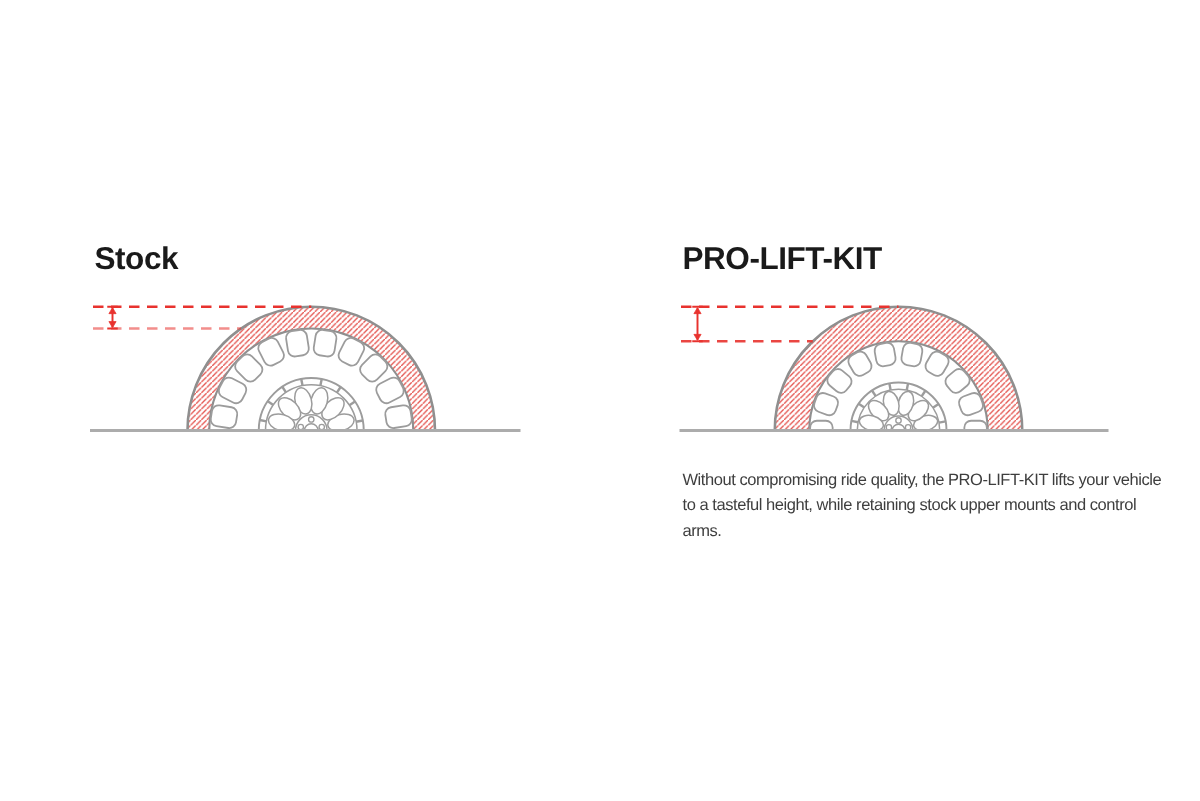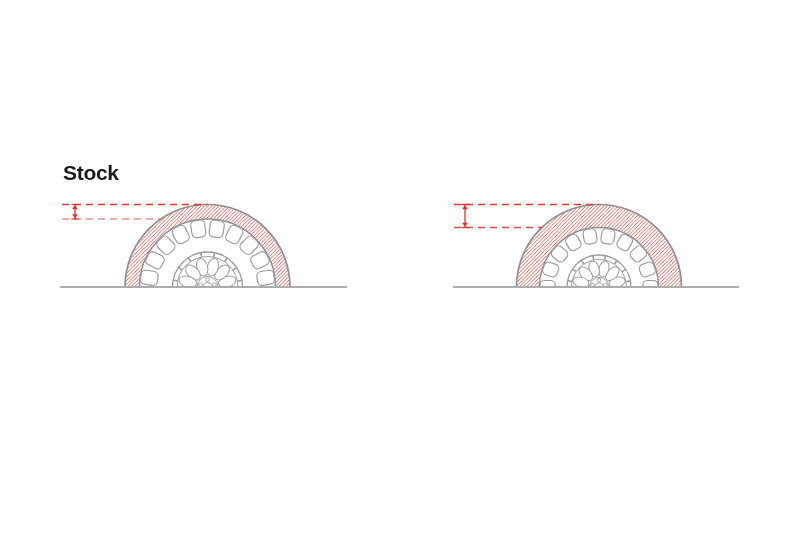--- a/index.html
+++ b/index.html
@@ -143,20 +143,21 @@
             <line x1="16.5" y1="14.5" x2="23.5" y2="14.5" stroke-width="1.2"></line>
             <line x1="16.5" y1="29" x2="23.5" y2="29" stroke-width="1.2"></line>
             <path d="M 17.6 19.1 L 22.4 19.1 L 20 15.1 Z" stroke-width="0.5"></path>
             <path d="M 17.6 24.4 L 22.4 24.4 L 20 28.4 Z" stroke-width="0.5"></path>
           </g>
         </svg>
       </div>
   </div>
 
   <div class="col right">
+    <h2 class="col-title">PRO-LIFT-KIT</h2>
     <div class="diagram">
         <svg width="300" height="105" viewBox="0 0 300 105">
           <defs>
             <pattern id="lift-diagram-hatch" patternUnits="userSpaceOnUse" width="3.6" height="3.6">
               <path d="M0,3.6 L3.6,0" stroke="#e4534e" stroke-width="0.9" fill="none"></path>
             </pattern>
             <clipPath id="lift-diagram-clip">
               <rect x="0" y="0" width="300" height="97"></rect>
             </clipPath>
           </defs>
@@ -225,15 +226,18 @@
           <line x1="7" y1="37.5" x2="94.8510717510818" y2="37.5" stroke="#e8322e" stroke-width="1.6" stroke-dasharray="7 5" opacity="0.9"></line>
           <g stroke="#e8322e" fill="#e8322e">
             <line x1="18" y1="15.5" x2="18" y2="36.5" stroke-width="1.3"></line>
             <line x1="14.5" y1="14.5" x2="21.5" y2="14.5" stroke-width="1.2"></line>
             <line x1="14.5" y1="37.5" x2="21.5" y2="37.5" stroke-width="1.2"></line>
             <path d="M 15.6 19.1 L 20.4 19.1 L 18 15.1 Z" stroke-width="0.5"></path>
             <path d="M 15.6 32.9 L 20.4 32.9 L 18 36.9 Z" stroke-width="0.5"></path>
           </g>
         </svg>
       </div>
+    <p class="col-desc">Without compromising ride quality, the PRO-LIFT-KIT lifts your vehicle
+to a tasteful height, while retaining stock upper mounts and control
+arms.</p>
   </div>
 
 </div>
 
 </body></html>

